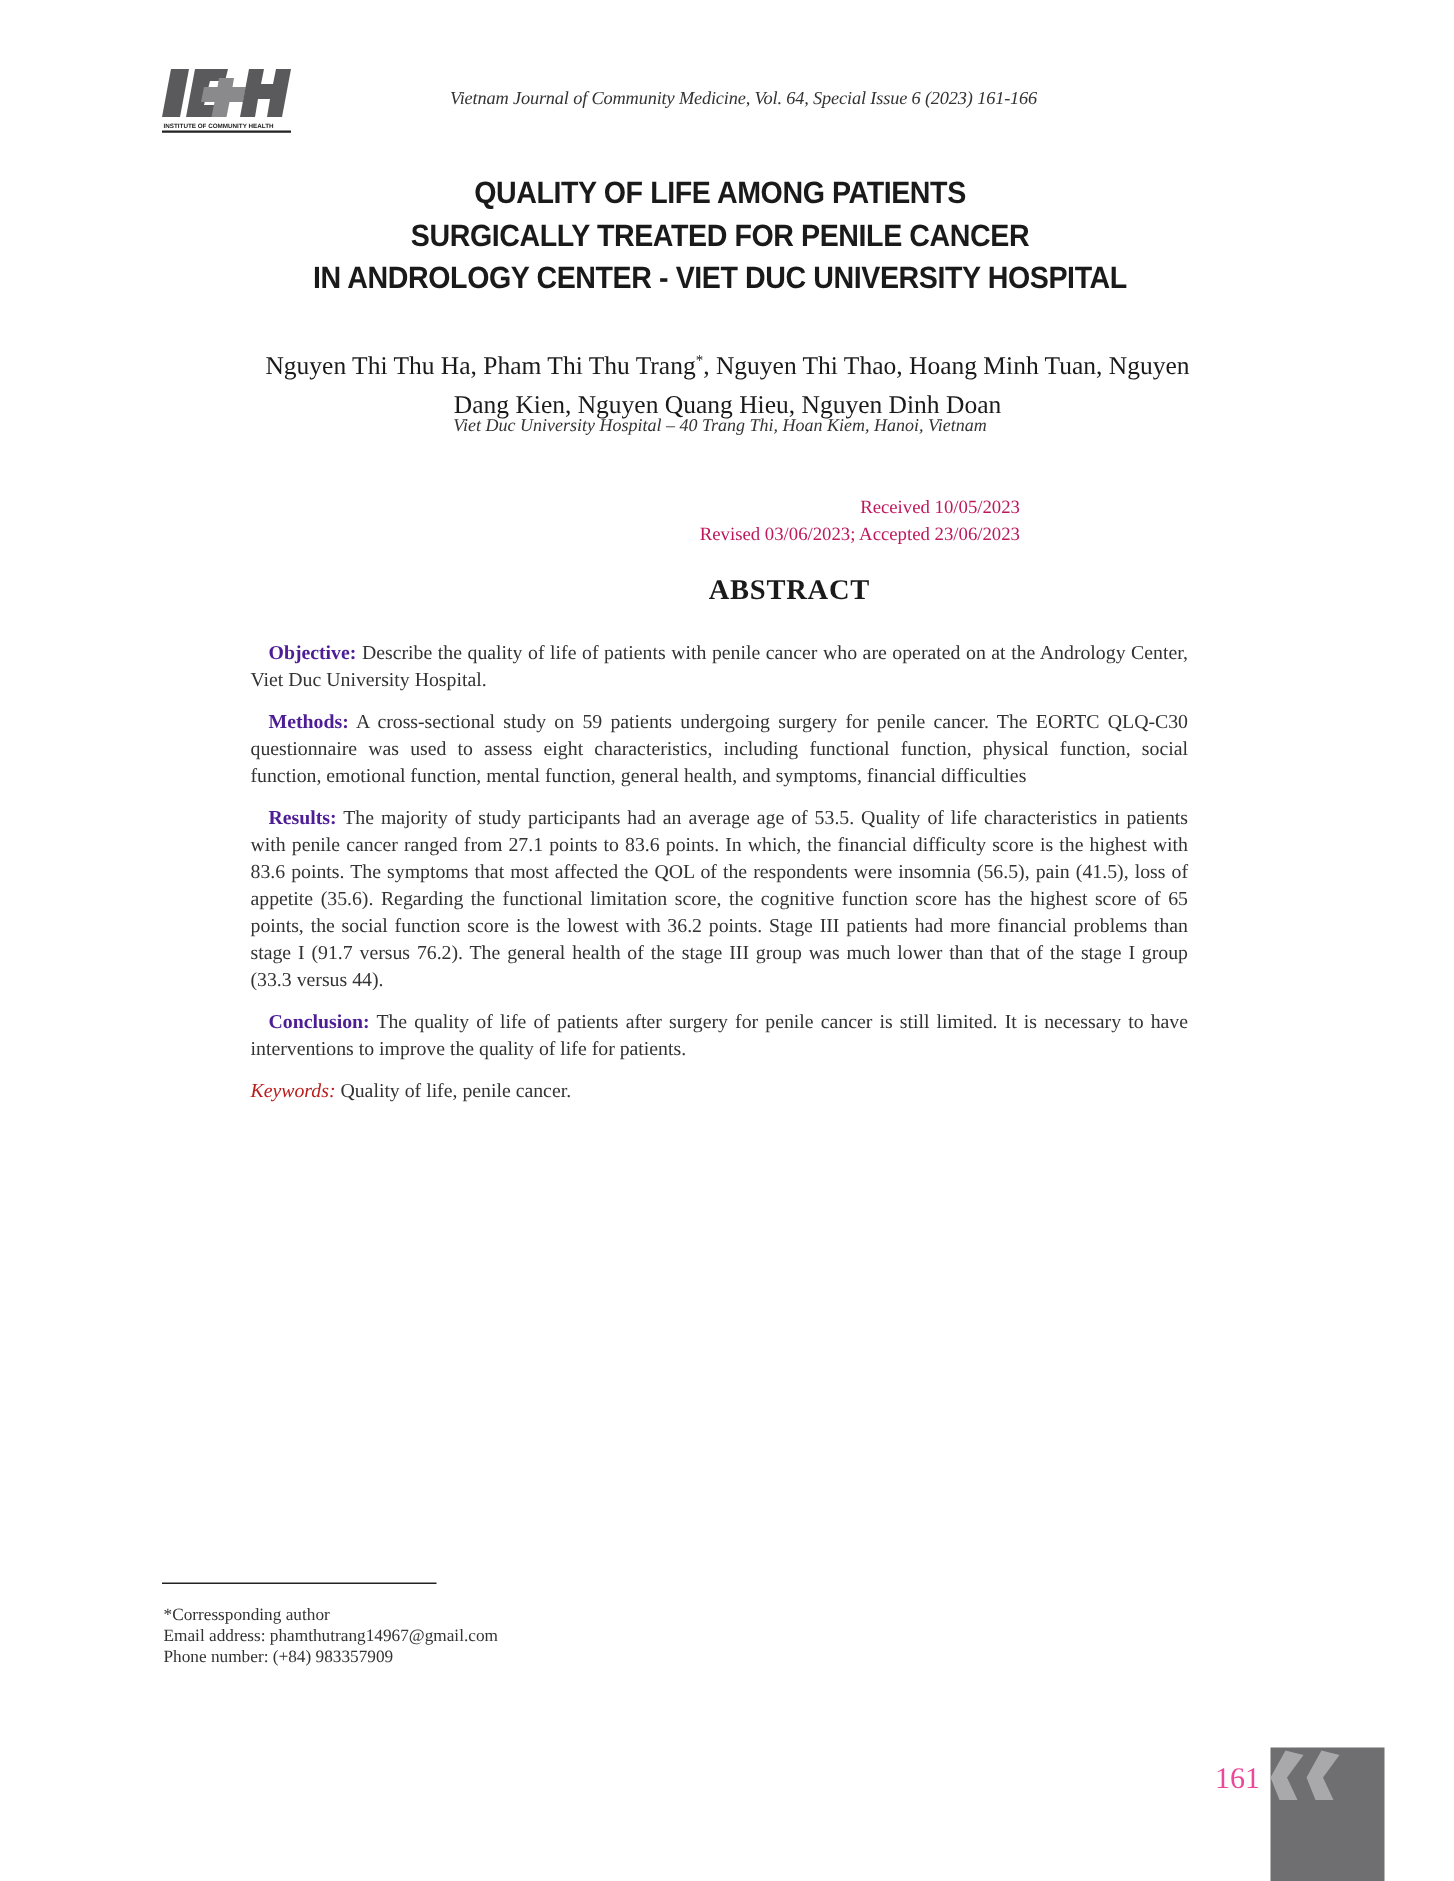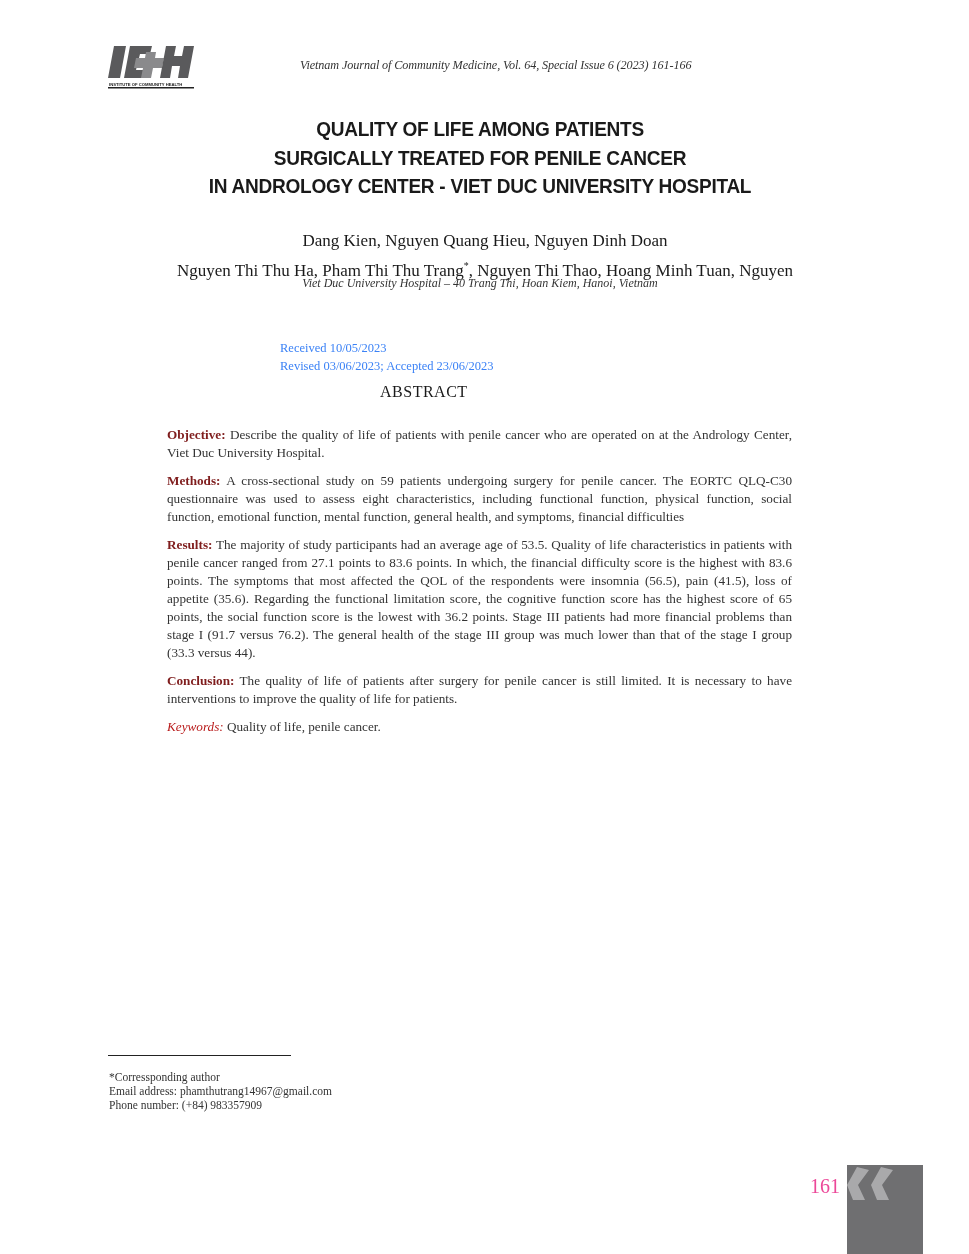--- a/index.html
+++ b/index.html
@@ -5,25 +5,25 @@
   html, body { margin: 0; padding: 0; background: #ffffff; }
   body { width: 969px; height: 1254px; position: relative; overflow: hidden; font-family: "Liberation Serif", serif; color: #222; }
   .abs { position: absolute; }
   .logo { left: 108px; top: 44px; width: 88px; height: 46px; }
   .journal { left: 300px; top: 58px; width: 440px; text-align: left; font-style: italic; font-size: 12.2px; color: #333; letter-spacing: -0.1px; }
   .title { left: 100px; top: 115px; width: 760px; text-align: center; font-family: "Liberation Sans", sans-serif; font-weight: bold; font-size: 20.5px; line-height: 28.5px; color: #1a1a1a; letter-spacing: -0.3px; transform: scaleX(0.93); transform-origin: center top; }
   .title div { white-space: nowrap; }
   .authors { left: 100px; top: 228px; width: 770px; text-align: center; font-size: 17px; line-height: 25px; color: #1a1a1a; }
   .authors sup { font-size: 10px; }
   .affil { left: 160px; top: 276px; width: 640px; text-align: center; font-style: italic; font-size: 12px; color: #333; }
-  .dates { left: 280px; top: 329px; width: 400px; text-align: left; font-size: 12.5px; line-height: 18px; color: #3b82f6; margin-top: 10px; }
-  .abstract-h { left: 380px; top: 383px; width: 200px; text-align: left; font-weight: normal; font-size: 16px; color: #1a1a1a; letter-spacing: 0.5px; }
+  .dates { left: 280px; top: 329px; width: 400px; text-align: right; font-size: 12.5px; line-height: 18px; color: #be185d; }
+  .abstract-h { left: 380px; top: 383px; width: 200px; text-align: right; font-weight: bold; font-size: 19px; color: #1a1a1a; letter-spacing: 0.5px; }
   .body { left: 167px; top: 426px; width: 625px; font-size: 13.2px; line-height: 18px; color: #333; text-align: justify; }
   .body p { margin: 0 0 10px 0; }
-  .body b { color: #7f1d1d; }
+  .body b { color: #4c1d95; margin-left: 12px; }
   .body .kw { font-weight: normal; font-style: italic; color: #b91c1c; }
   .fn-rule { left: 108px; top: 1055px; width: 183px; height: 1px; background: #222; }
   .footnote { left: 109px; top: 1070px; width: 400px; font-size: 11.5px; line-height: 14px; color: #333; }
   .pagenum { left: 800px; top: 1175px; width: 40px; text-align: right; font-size: 20px; color: #ec4899; }
   .tab { left: 847px; top: 1165px; width: 76px; height: 89px; background: #6f6f71; }
   .tab svg { position: absolute; left: 0; top: 0; }
 </style>
 </head>
 <body>
 
@@ -44,24 +44,24 @@
 
 <div class="abs journal">Vietnam Journal of Community Medicine, Vol. 64, Special Issue 6 (2023) 161-166</div>
 
 <div class="abs title">
   <div>QUALITY OF LIFE AMONG PATIENTS</div>
   <div>SURGICALLY TREATED FOR PENILE CANCER</div>
   <div>IN ANDROLOGY CENTER -  VIET DUC UNIVERSITY HOSPITAL</div>
 </div>
 
 <div class="abs authors">
-  <div>Dang Kien, Nguyen Quang Hieu, Nguyen Dinh Doan</div>
   <div>
     <span>Nguyen Thi Thu Ha, Pham Thi Thu Trang</span><sup>*</sup><span>, Nguyen Thi Thao, Hoang Minh Tuan, Nguyen</span>
   </div>
+  <div>Dang Kien, Nguyen Quang Hieu, Nguyen Dinh Doan</div>
 </div>
 
 <div class="abs affil">Viet Duc University Hospital – 40 Trang Thi, Hoan Kiem, Hanoi, Vietnam</div>
 
 <div class="abs dates">
   <div>Received 10/05/2023</div>
   <div>Revised 03/06/2023; Accepted 23/06/2023</div>
 </div>
 
 <div class="abs abstract-h">ABSTRACT</div>

